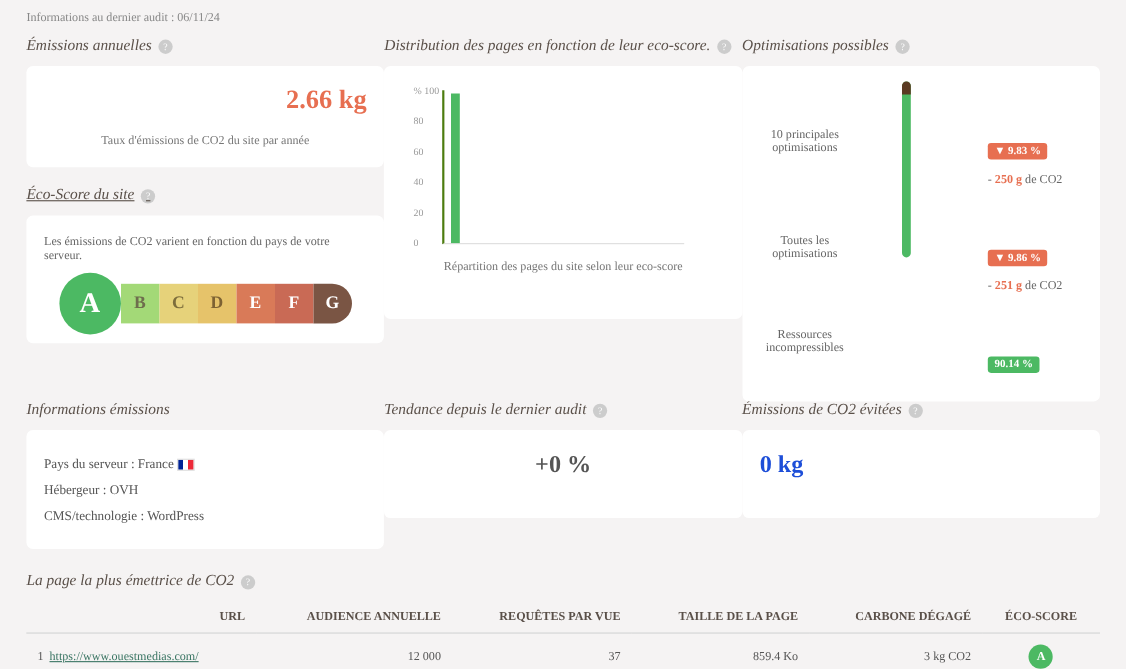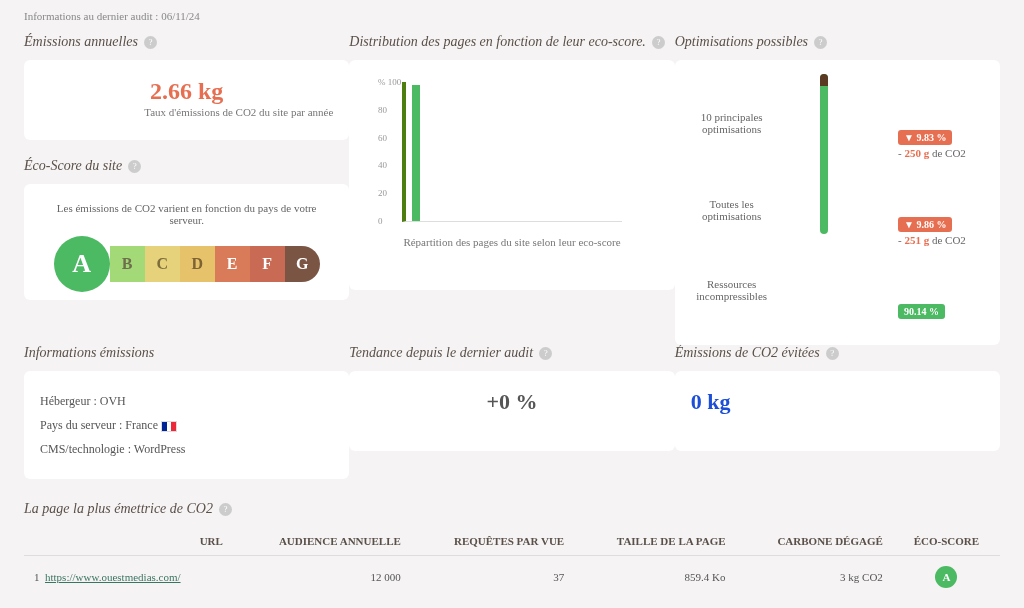--- a/index.html
+++ b/index.html
@@ -3,47 +3,47 @@
 <meta charset="utf-8">
 <style>
 * { box-sizing: border-box; margin: 0; padding: 0; }
 body { font-family: Georgia, 'Times New Roman', serif; background: #f5f3f3; color: #555; font-size: 13px; }
 .container { padding: 10px 24px; }
 .audit-info { color: #888; font-size: 11px; margin-bottom: 12px; }
 .grid { display: grid; grid-template-columns: 1fr 1fr 1fr; }
 .section-title { color: #5a5049; font-style: italic; font-size: 14px; margin-bottom: 10px; display: flex; align-items: center; gap: 6px; }
 .help { width: 13px; height: 13px; border-radius: 50%; background: #ccc; color: #fff; display: inline-flex; align-items: center; justify-content: center; font-size: 9px; font-style: normal; cursor: pointer; }
 .card { background: #fff; border-radius: 6px; padding: 18px 16px; min-height: 80px; color: #666; }
-.emissions-value { color: #e76f51; font-weight: bold; font-size: 24px; text-align: center; }
-.emissions-sub { text-align: right; font-size: 11px; color: #777; margin-top: 1px; }
-.ecoscore-card { text-align: center; font-size: 11px; color: #666; }
+.emissions-value { color: #e76f51; font-weight: bold; font-size: 24px; text-align: right; }
+.emissions-sub { text-align: center; font-size: 11px; color: #777; margin-top: 17px; }
+.ecoscore-card { font-size: 11px; color: #666; }
 .ecoscore-grades { display: flex; align-items: center; justify-content: center; margin-top: 20px; border-radius: 18px; overflow: visible; position: relative; height: 36px; width: 290px; margin-left: auto; margin-right: auto; }
 .grade { width: 35px; height: 36px; display: flex; align-items: center; justify-content: center; font-weight: bold; font-size: 16px; color: #fff; }
 .grade.active { width: 56px; height: 56px; border-radius: 50%; position: relative; z-index: 2; font-size: 26px; }
 .grade-A { background: #4cb963; }
 .grade-B { background: #a3d977; color: #6e6e4d; }
 .grade-C { background: #e6d27a; color: #7d6e3c; }
 .grade-D { background: #e6c36a; color: #7d6233; }
 .grade-E { background: #d97a58; }
 .grade-F { background: #c96a55; }
 .grade-G { background: #7a5544; border-radius: 0 18px 18px 0; }
 .chart-card { display: flex; flex-direction: column; align-items: center; }
-.chart-area { width: 220px; height: 140px; position: relative; margin-top: 4px; border-left: 4px solid #4d7c0f; border-bottom: 1px solid #ddd; }
+.chart-area { width: 220px; height: 140px; position: relative; margin-top: 4px; border-left: 2px solid #4d7c0f; border-bottom: 1px solid #ddd; }
 .chart-ylabel { position: absolute; left: -28px; font-size: 9px; color: #999; transform: translateY(-50%); }
 .chart-bar { position: absolute; bottom: 0; left: 6px; width: 8px; background: #4cb963; }
 .chart-sub { font-size: 11px; color: #777; margin-top: 14px; text-align: center; }
 .opt-card { position: relative; padding: 12px; font-family: Liberation Serif, serif; }
 .opt-row { display: flex; align-items: center; justify-content: space-between; margin: 14px 0; }
 .opt-label { font-size: 11px; color: #666; width: 90px; text-align: center; }
 .opt-bar { width: 8px; height: 160px; background: #4cb963; border-radius: 4px; position: absolute; left: 145px; top: 14px; }
 .opt-bar-top { width: 8px; height: 12px; background: #5a3a22; border-radius: 4px 4px 0 0; position: absolute; top: 0; }
 .opt-badge { display: inline-block; padding: 2px 6px; border-radius: 3px; color: #fff; font-size: 10px; font-weight: bold; margin-top: 44px; }
 .badge-red { background: #e76f51; }
 .badge-green { background: #4cb963; }
-.opt-sub { font-size: 11px; color: #666; margin-top: 2px; }
+.opt-sub { font-size: 11px; color: #666; margin-top: 12px; }
 .opt-sub .red { color: #e76f51; font-weight: bold; }
 .opt-right { width: 90px; text-align: left; }
 .info-card { font-size: 12px; color: #555; line-height: 2; }
 .flag { display: inline-block; width: 16px; height: 11px; vertical-align: middle; background: linear-gradient(to right, #002395 0 33%, #fff 33% 66%, #ed2939 66% 100%); border: 1px solid #ddd; }
 .trend-value { font-size: 22px; font-weight: bold; text-align: center; color: #555; }
 .trend-sub { text-align: center; font-size: 11px; color: #777; margin-top: 6px; }
 .avoided-value { color: #1d4ed8; font-weight: bold; font-size: 22px; text-align: left; }
 .table-section { margin-top: 22px; }
 .table { width: 100%; border-collapse: collapse; margin-top: 10px; font-size: 11px; }
 .table th { text-align: right; color: #5a5049; font-weight: bold; padding: 8px 10px; border-bottom: 1px solid #ddd; font-size: 11px; }
@@ -63,21 +63,21 @@
 
     <div>
       <div class="section-title">
         <span>Émissions annuelles</span>
         <span class="help">?</span>
       </div>
       <div class="card">
         <div class="emissions-value">2.66 kg</div>
         <div class="emissions-sub">Taux d'émissions de CO2 du site par année</div>
       </div>
-      <div class="section-title" style="margin-top:18px;">
+      <div class="section-title" style="margin-top:18px;text-decoration:underline;">
         <span>Éco-Score du site</span>
         <span class="help">?</span>
       </div>
       <div class="card ecoscore-card">
         <div>Les émissions de CO2 varient en fonction du pays de votre serveur.</div>
         <div class="ecoscore-grades">
           <div class="grade grade-A active">A</div>
           <div class="grade grade-B">B</div>
           <div class="grade grade-C">C</div>
           <div class="grade grade-D">D</div>
@@ -135,22 +135,22 @@
           <div class="opt-right">
             <span class="opt-badge badge-green">90.14 %</span>
           </div>
         </div>
       </div>
     </div>
 
     <div>
       <div class="section-title">Informations émissions</div>
       <div class="card info-card">
+        <div><span>Pays du serveur : </span><span>France</span> <span class="flag"></span></div>
         <div><span>Hébergeur : </span><span>OVH</span></div>
-        <div><span>Pays du serveur : </span><span>France</span> <span class="flag"></span></div>
         <div><span>CMS/technologie : </span><span>WordPress</span></div>
       </div>
     </div>
 
     <div>
       <div class="section-title">
         <span>Tendance depuis le dernier audit</span>
         <span class="help">?</span>
       </div>
       <div class="card">

